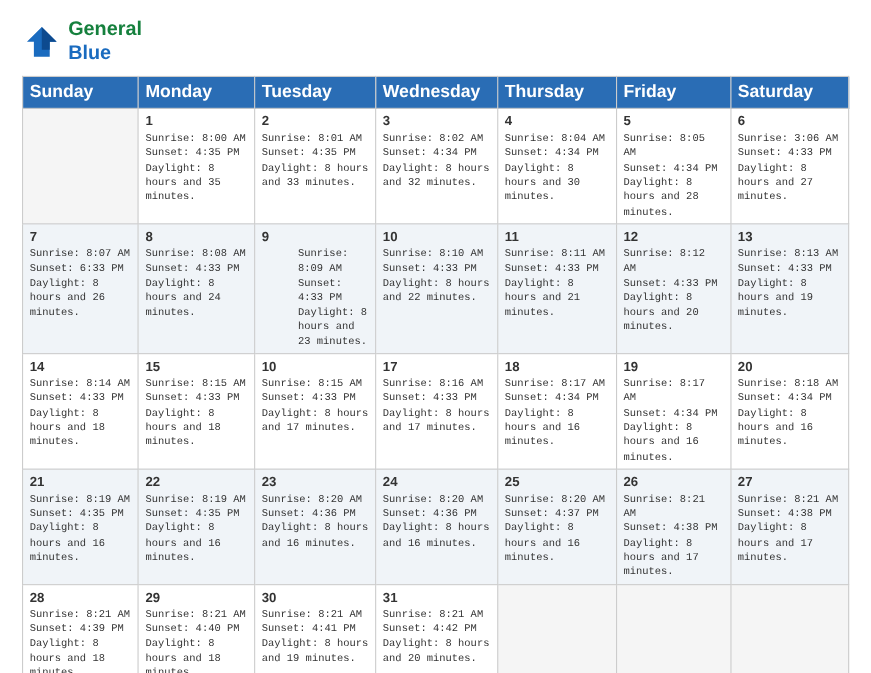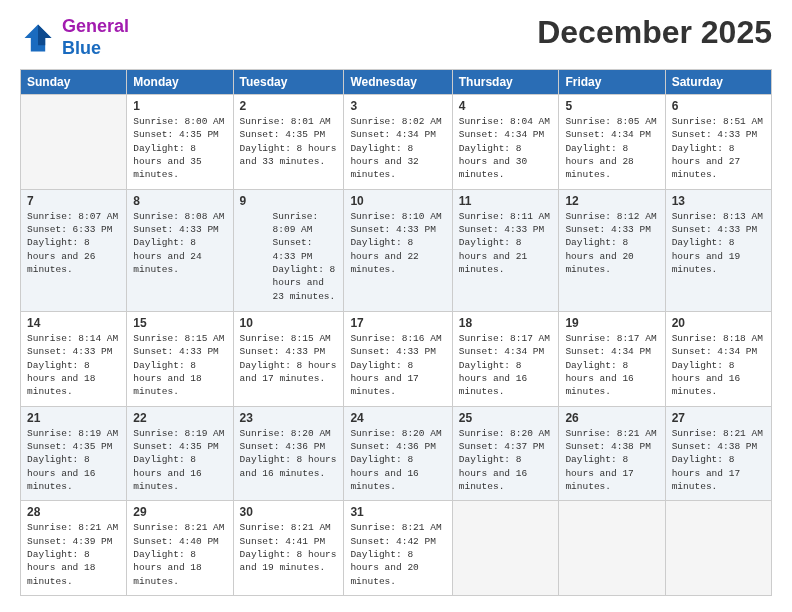--- a/index.html
+++ b/index.html
@@ -26,21 +26,21 @@
     .logo {
       display: flex;
       align-items: center;
       gap: 6px;
     }
     .logo-text {
       font-size: 18px;
       font-weight: bold;
       line-height: 1.2;
     }
-    .logo-general { color: #a21caf; }
+    .logo-general { color: #15803d; }
     .logo-blue { color: #1a6bbf; }
     .logo-icon {
       width: 36px;
       height: 36px;
     }
     .title-block {
       text-align: right;
     }
     .month-title {
       font-size: 32px;
@@ -54,21 +54,21 @@
       margin-top: 2px;
     }
     .calendar {
       width: 100%;
       border-collapse: collapse;
       flex: 1;
     }
     .calendar th {
       background: #2a6db5;
       color: #fff;
-      font-size: 12px;
+      font-size: 16px;
       font-weight: bold;
       padding: 5px 6px;
       text-align: left;
       border: 1px solid #ccc;
     }
     .calendar td {
       border: 1px solid #ccc;
       vertical-align: top;
       padding: 4px 6px;
       width: 113px;
@@ -105,21 +105,20 @@
       <svg class="logo-icon" viewBox="0 0 40 40">
         <polygon points="20,5 35,20 28,20 28,35 12,35 12,20 5,20" fill="#1a6bbf"></polygon>
         <polygon points="20,5 35,20 28,20 28,28 20,28" fill="#0d4a8f"></polygon>
       </svg>
       <div class="logo-text">
         <span class="logo-general">General</span><br>
         <span class="logo-blue">Blue</span>
       </div>
     </div>
     <div class="title-block">
-      <div class="month-title">December 2025</div>
     </div>
   </div>
 
   <table class="calendar">
     <thead>
       <tr>
         <th>Sunday</th>
         <th>Monday</th>
         <th>Tuesday</th>
         <th>Wednesday</th>
@@ -156,21 +155,21 @@
 Daylight: 8 hours and 30 minutes.</div>
           </td>
           <td>
             <div class="day-number">5</div>
             <div class="day-info" style="white-space: pre-line;">Sunrise: 8:05 AM
 Sunset: 4:34 PM
 Daylight: 8 hours and 28 minutes.</div>
           </td>
           <td>
             <div class="day-number">6</div>
-            <div class="day-info" style="white-space: pre-line;">Sunrise: 8:51 AM
+            <div class="day-info" style="white-space: pre-line;">Sunrise: 3:06 AM
 Sunset: 4:33 PM
 Daylight: 8 hours and 27 minutes.</div>
           </td>
         </tr>
         <tr class="row-shaded">
           <td>
             <div class="day-number">7</div>
             <div class="day-info" style="white-space: pre-line;">Sunrise: 8:07 AM
 Sunset: 6:33 PM
 Daylight: 8 hours and 26 minutes.</div>

